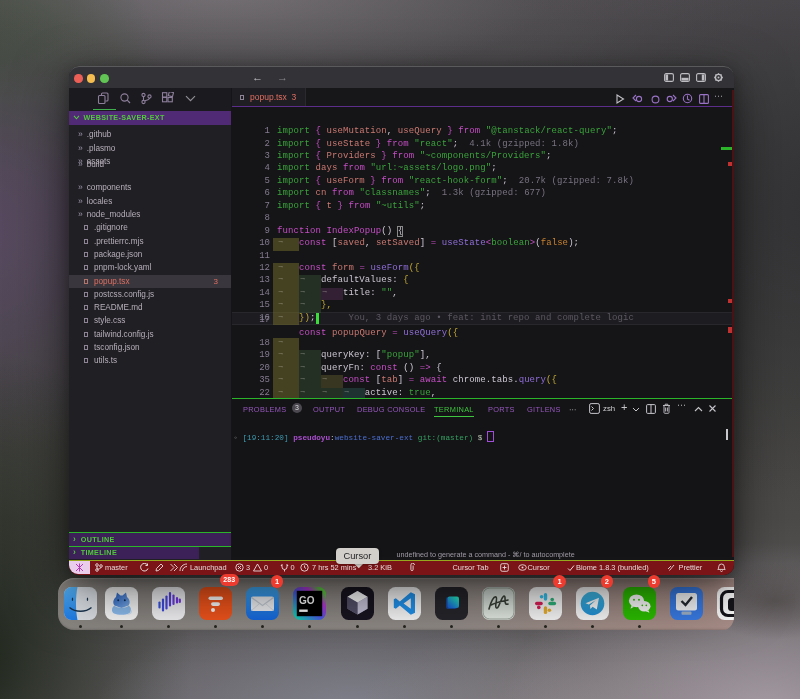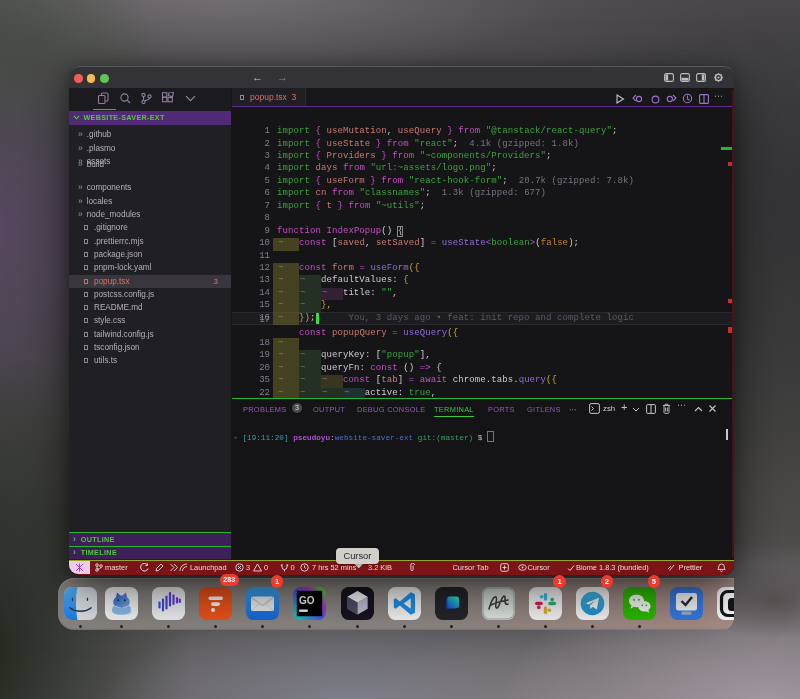--- a/index.html
+++ b/index.html
@@ -322,21 +322,21 @@
           <div class="trow" style="top:199.8px;"><span class="ficon" style="margin-left:15px;border-color:#8d8595"></span>postcss.config.js</div>
           <div class="trow" style="top:213.10000000000002px;"><span class="ficon" style="margin-left:15px;border-color:#8d8595"></span>README.md</div>
           <div class="trow" style="top:226.40000000000003px;"><span class="ficon" style="margin-left:15px;border-color:#8d8595"></span>style.css</div>
           <div class="trow" style="top:239.7px;"><span class="ficon" style="margin-left:15px;border-color:#8d8595"></span>tailwind.config.js</div>
           <div class="trow" style="top:253px;"><span class="ficon" style="margin-left:15px;border-color:#8d8595"></span>tsconfig.json</div>
           <div class="trow" style="top:266.3px;"><span class="ficon" style="margin-left:15px;border-color:#8d8595"></span>utils.ts</div>
         </div>
     <div class="abs" style="left:0;top:443.8px;width:162px;height:1.3px;background:#2bb52b"></div>
     <div class="abs" style="left:0;top:445.1px;width:162px;height:12.6px;background:#3c2058;color:#52c83e;font-weight:bold;font-size:7.2px;letter-spacing:0.35px;line-height:12.6px"><span style="margin:0 4.5px 0 4px;color:#52c83e;font-size:8.5px">›</span>OUTLINE</div>
     <div class="abs" style="left:0;top:458.2px;width:162px;height:1.1px;background:#2bb52b"></div>
-        <div class="abs" style="left:0;top:459.4px;width:162px;height:11.6px;background:#3c2058;color:#52c83e;font-weight:bold;font-size:7.2px;letter-spacing:0.35px;line-height:11.6px"><span style="margin:0 4.5px 0 4px;color:#52c83e;font-size:8.5px">›</span>TIMELINE</div>
+        <div class="abs" style="left:0;top:459.4px;width:130px;height:11.6px;background:#3c2058;color:#52c83e;font-weight:bold;font-size:7.2px;letter-spacing:0.35px;line-height:11.6px"><span style="margin:0 4.5px 0 4px;color:#52c83e;font-size:8.5px">›</span>TIMELINE</div>
   </div>
   <div id="main">
     <div id="tabbar">
       <div id="tab1"><span class="ficon" style="margin-left:8px"></span>popup.tsx&nbsp;&nbsp;<span style="font-size:8.5px">3</span></div>
       <div id="edicons">
             <svg class="abs" style="left:383px;top:5.5px" width="10" height="10" viewBox="0 0 10 10">
               <path d="M2 1 L8.5 5 L2 9 Z" fill="none" stroke="#c2c1c6" stroke-width="1.1"></path>
             </svg>
             <svg class="abs" style="left:400px;top:5.5px" width="11" height="10" viewBox="0 0 11 10">
               <path d="M4 1 L1 4 L4 7" fill="none" stroke="#9a73c8" stroke-width="1.1"></path>
@@ -485,20 +485,21 @@
             <div class="abs" style="left:445px;top:0.5px;color:#c6c5ca;font-size:9px">⋯</div>
             <svg class="abs" style="left:462px;top:7px" width="9" height="6" viewBox="0 0 9 6">
               <path d="M1 5 L4.5 1.5 L8 5" fill="none" stroke="#c6c5ca" stroke-width="1.1"></path>
             </svg>
             <svg class="abs" style="left:476px;top:5px" width="9" height="9" viewBox="0 0 9 9">
               <path d="M1.5 1.5 L7.5 7.5 M7.5 1.5 L1.5 7.5" stroke="#c6c5ca" stroke-width="1.1"></path>
             </svg>
             <div class="abs" style="left:493.5px;top:30px;width:2.5px;height:11px;background:#c8c7cb"></div>
           </div>
       <div id="term" style="left: 1.2px; top: 31.5px;"><span style="color:#8a8a8a">◦ </span><span style="color:#3d9bb0">[19:11:20]</span> <span style="color:#ab4fd0;font-weight:bold">pseudoyu</span><span style="color:#c8c8c8">:</span><span style="color:#4a6fd0">website-saver-ext</span> <span style="color:#35a060">git:(master)</span> <span style="color:#b9c4b4">$</span> <span style="display:inline-block;width:6.5px;height:11px;border:1px solid #a050d8;vertical-align:-2px"></span></div>
+      <div class="abs" style="left:164.5px;top:150.8px;width:330px;color:#a09ca6;font-size:7.2px">undefined to generate a command - ⌘/ to autocomplete</div>
     </div>
   </div>
   <div id="statusbar">
         <div id="sbitems">
           <div class="abs" style="left:0;top:0;width:21px;height:13.5px;background:#e9cdea;border-radius:0 0 0 9px"></div>
           <svg class="abs" style="left:6px;top:2.5px" width="9" height="9" viewBox="0 0 9 9">
             <path d="M1 1 L8 8 M8 1 L1 8 M4.5 0.5 V8.5" stroke="#b43cb4" stroke-width="1" fill="none"></path>
           </svg>
           <svg class="abs" style="left:26px;top:2.5px" width="8" height="9" viewBox="0 0 8 9">
             <circle cx="2" cy="2" r="1.3" fill="none" stroke="#e8dadb" stroke-width="0.9"></circle>

